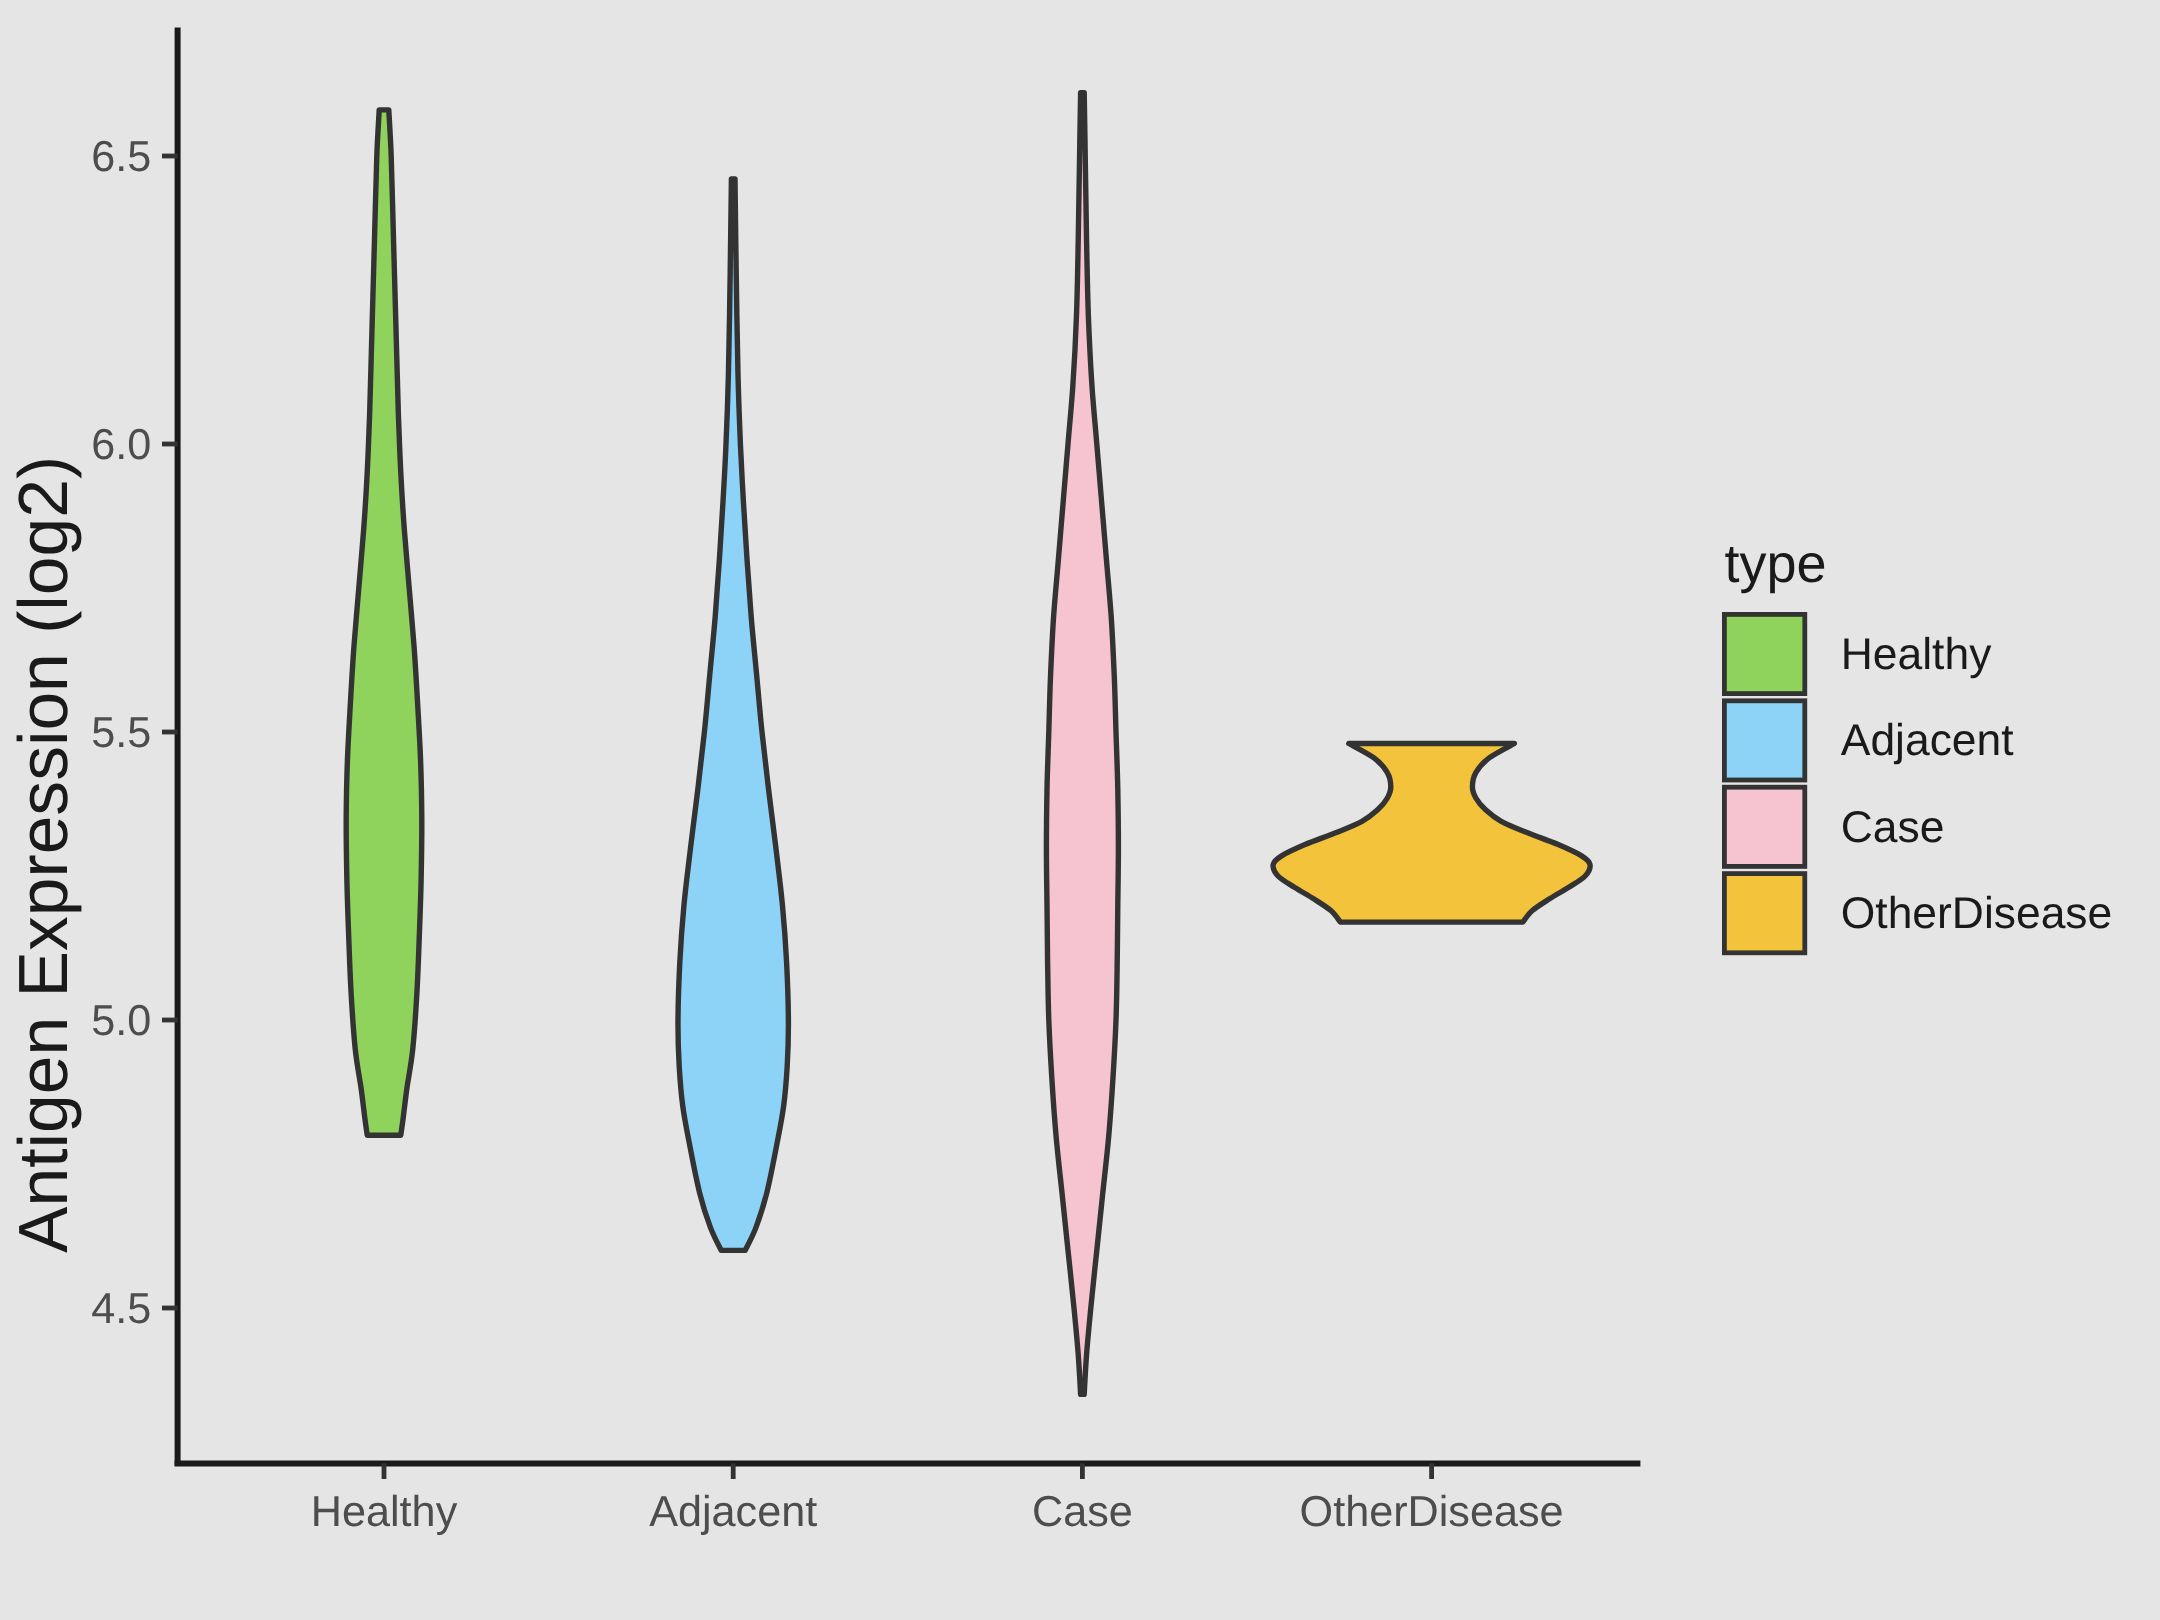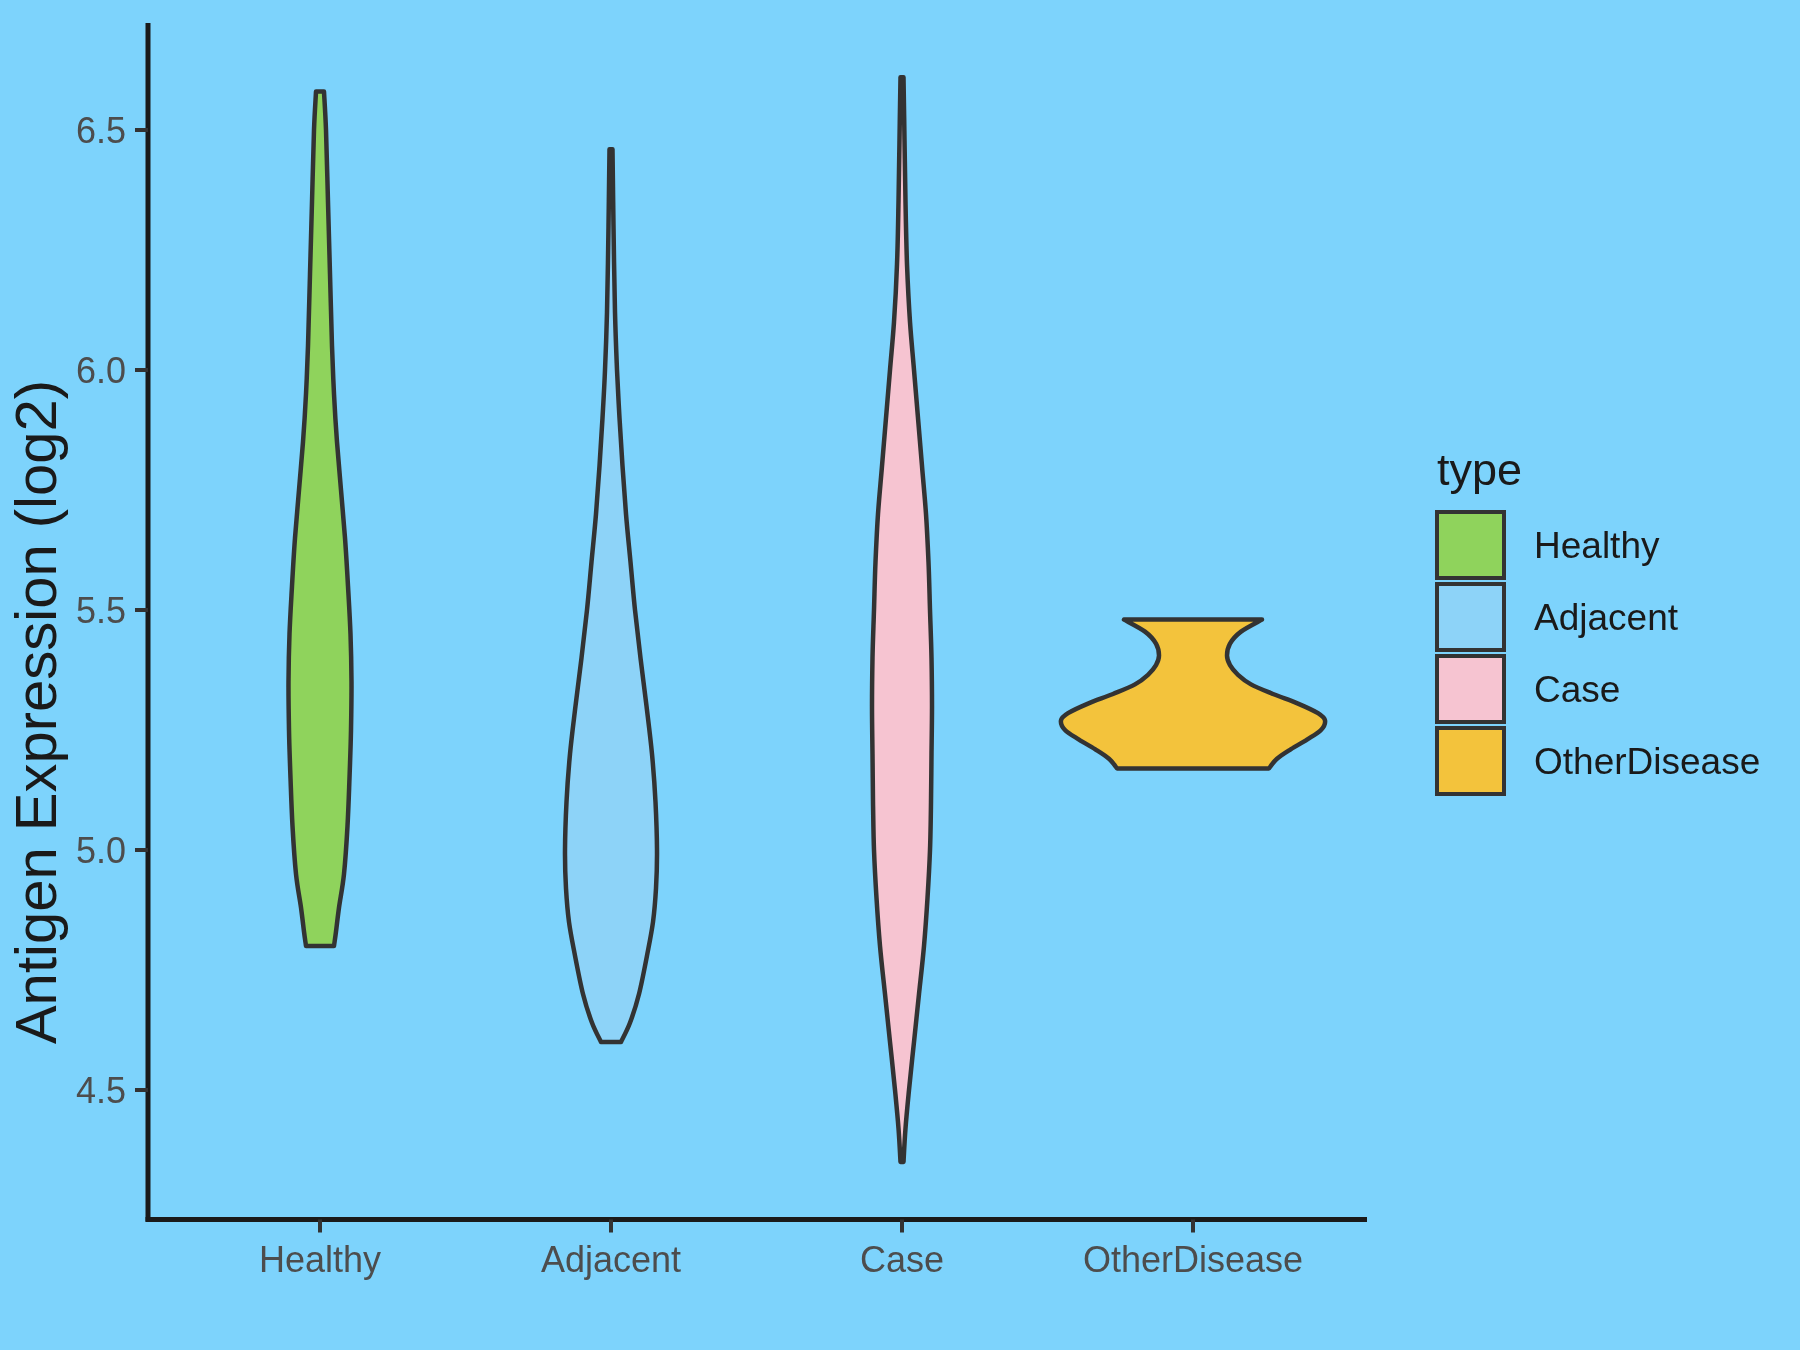--- a/index.html
+++ b/index.html
@@ -1,16 +1,16 @@
 <!DOCTYPE html>
 <html><head>
 <meta charset="utf-8">
 <style>
   html,body{margin:0;padding:0;background:#fff;}
-  .figure{position:relative;width:1800px;height:1350px;background:#7dd3fc;overflow:hidden;
+  .figure{position:relative;width:1800px;height:1350px;background:#e5e5e5;overflow:hidden;
           font-family:"Liberation Sans", sans-serif;}
   svg{display:block;}
   .tick-text{font-family:"Liberation Sans",sans-serif;font-size:36px;}
   .axis-title{font-family:"Liberation Sans",sans-serif;font-size:58px;}
   .legend-title{font-family:"Liberation Sans",sans-serif;font-size:45px;}
   .legend-label{font-family:"Liberation Sans",sans-serif;font-size:37px;}
 </style>
 </head>
 <body>
 

